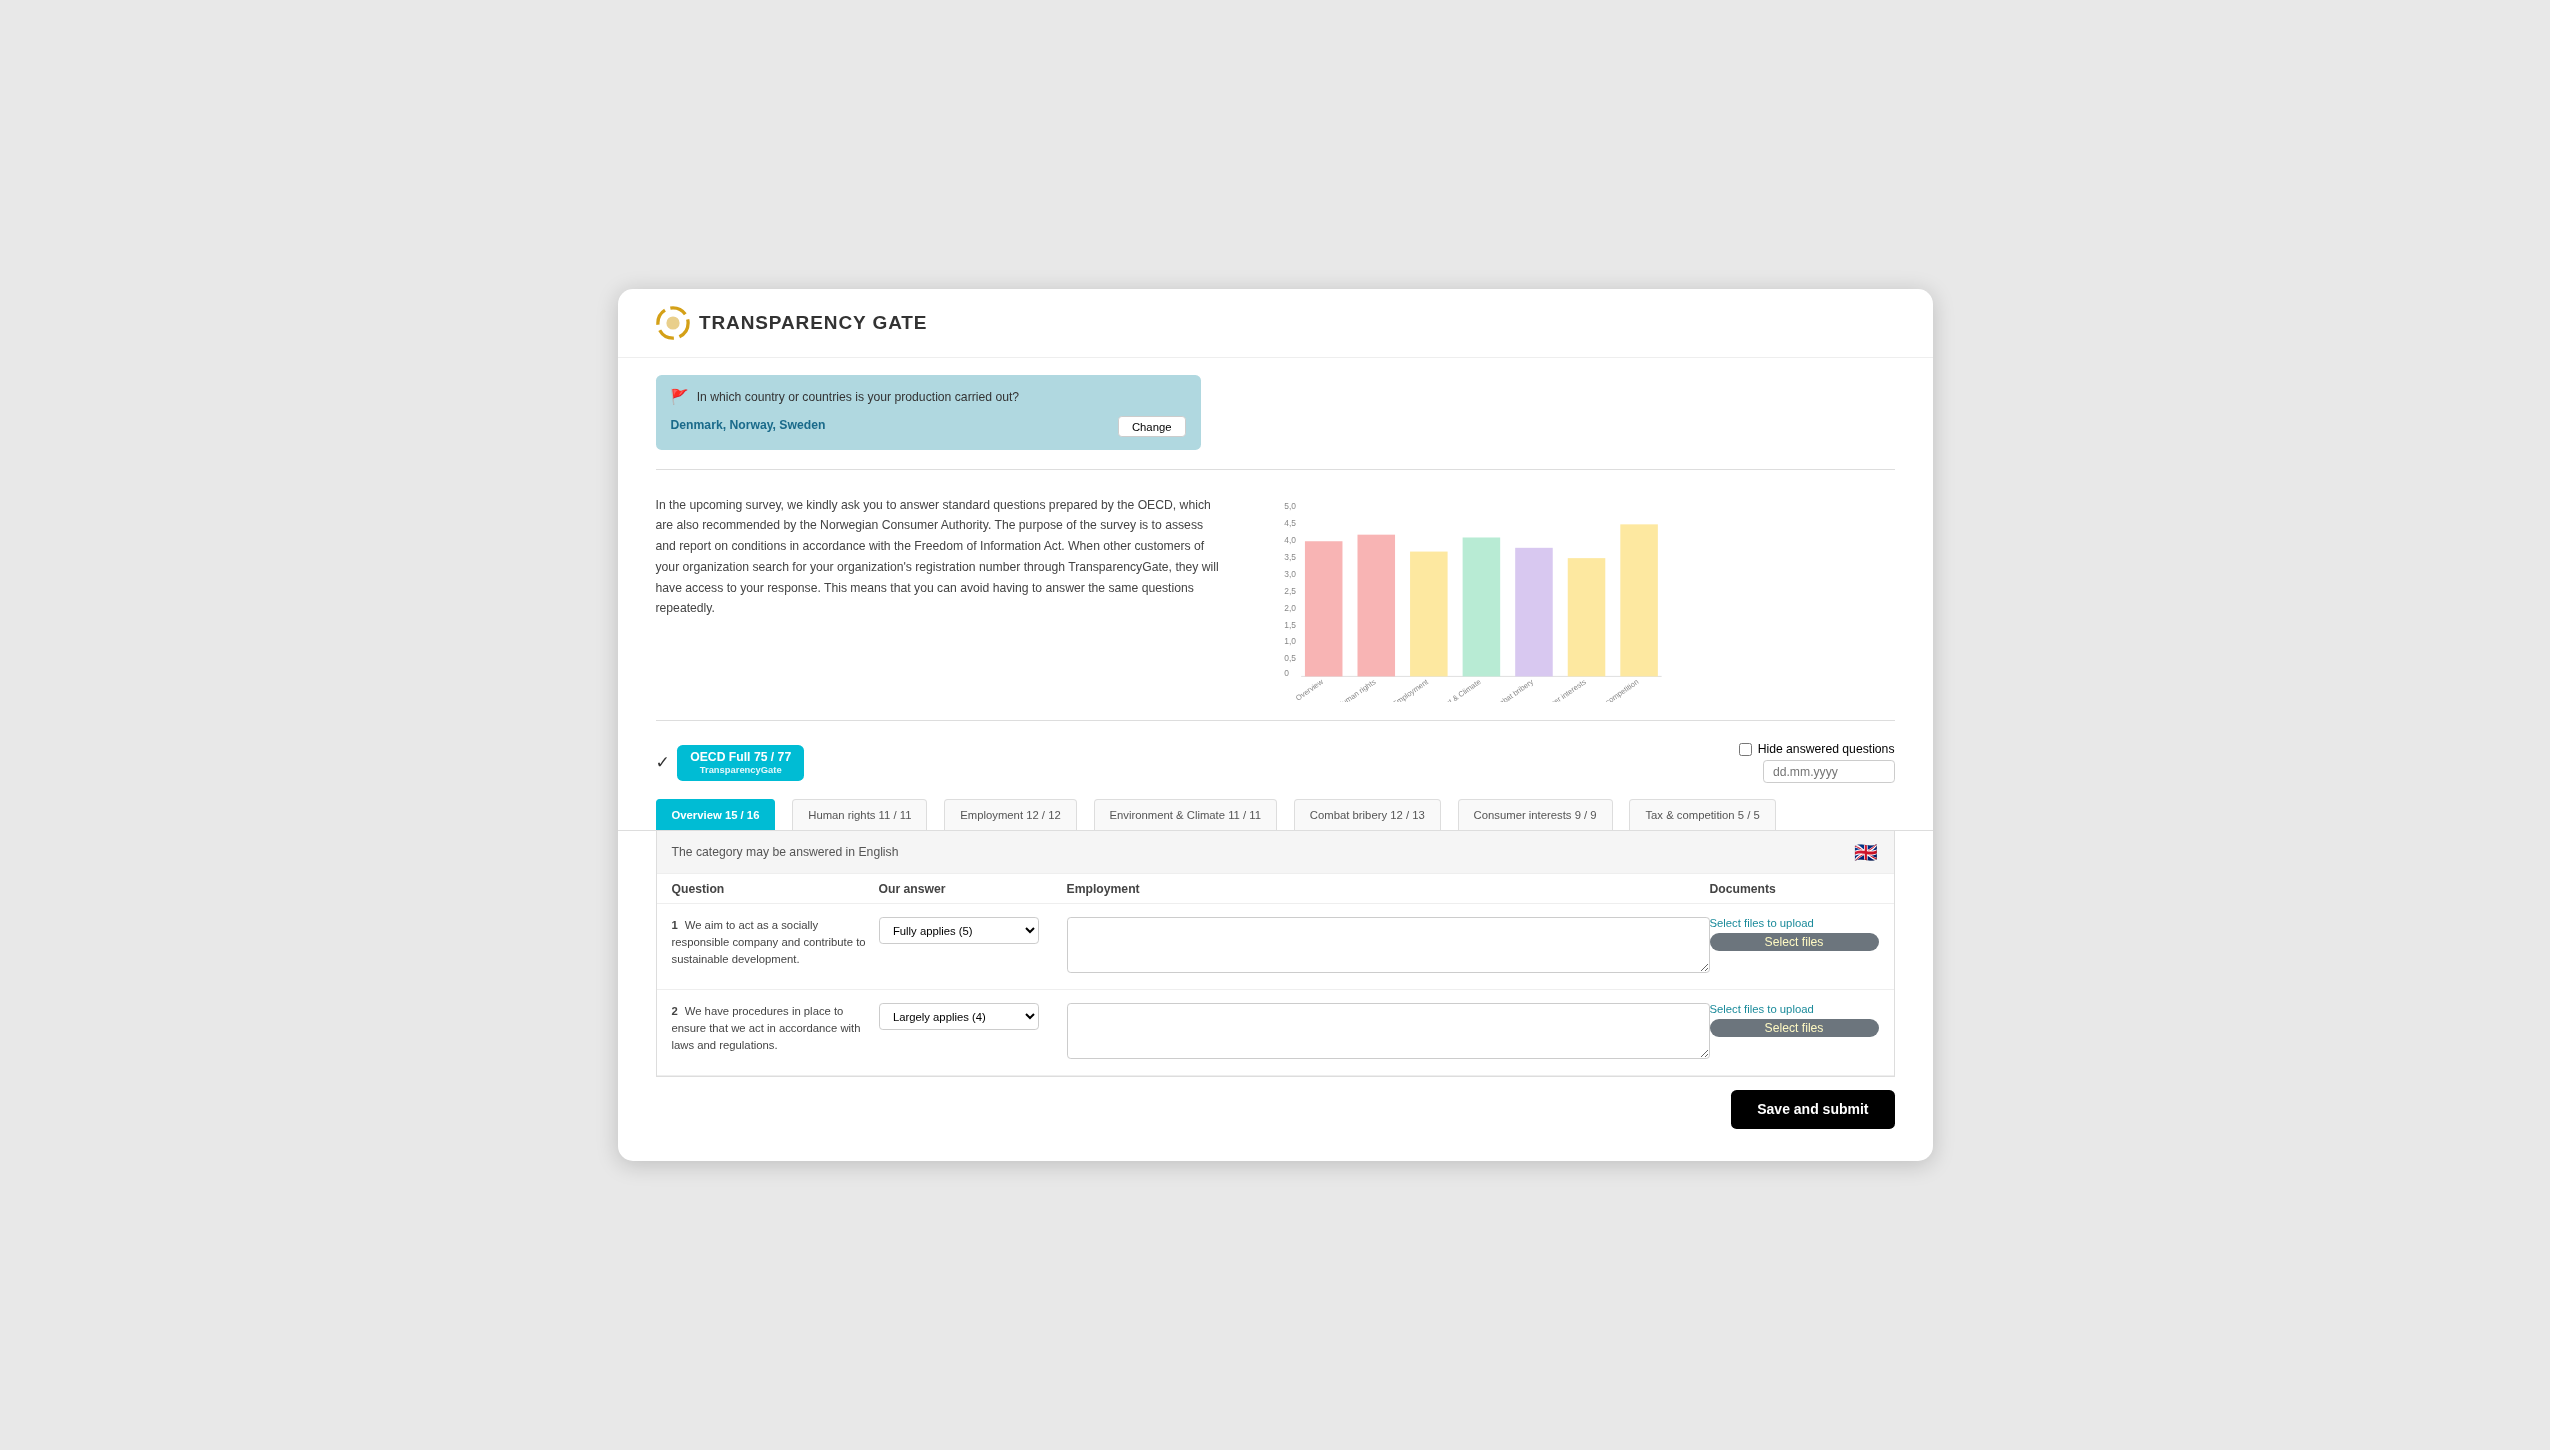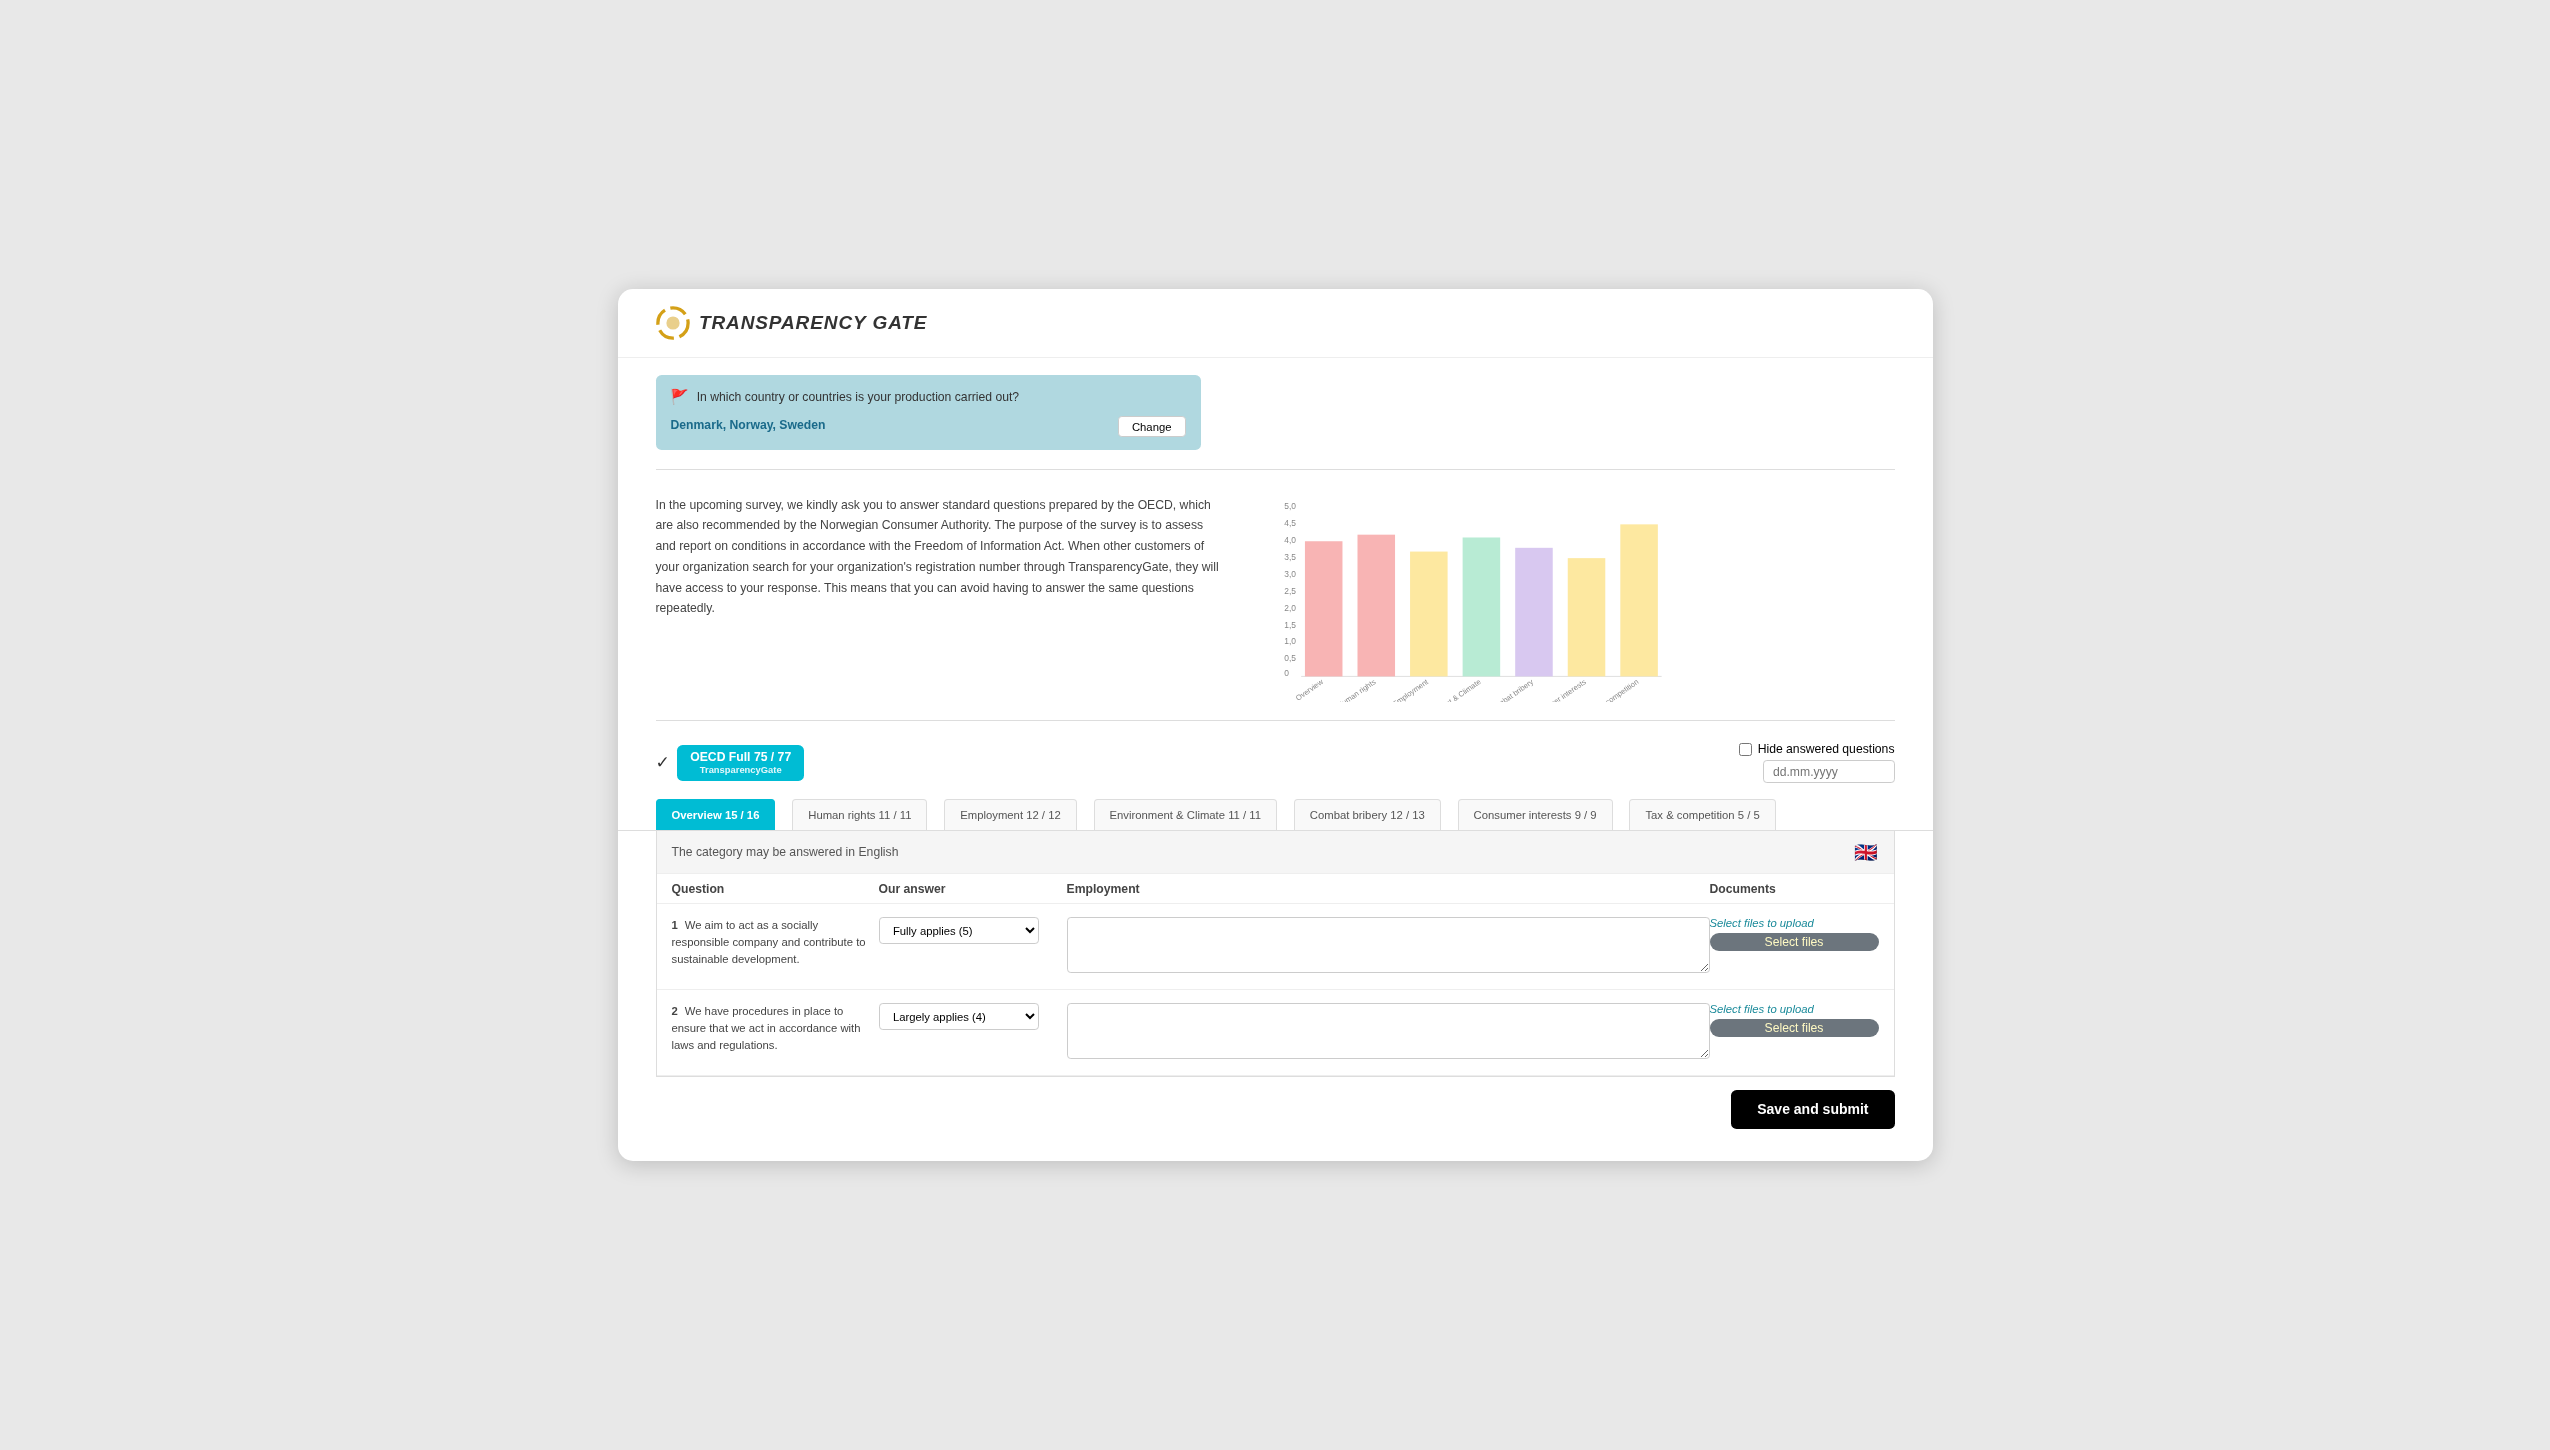--- a/index.html
+++ b/index.html
@@ -20,21 +20,20 @@
       overflow: hidden;
       box-shadow: 0 3.8px 22.5px rgba(0,0,0,0.18);
       padding-bottom: 28px;
     }
     
     .header {
       display: flex;
       align-items: center;
       padding: 17px 38px;
       border-bottom: 0.9px solid #eee;
-      font-style: italic;
     }
     .logo-icon {
       width: 34px;
       height: 34px;
       margin-right: 9.4px;
     }
     .header-title {
       font-size: 19px;
       font-weight: bold;
       letter-spacing: 0.9px;
@@ -275,21 +274,20 @@
       display: flex;
       flex-direction: column;
       gap: 7.5px;
       align-items: flex-start;
     }
     .select-files-link {
       color: #1a8a9a;
       font-size: 11.3px;
       cursor: pointer;
       text-decoration: none;
-      font-style: italic;
     }
     .select-files-btn {
       background: #6c757d;
       color: #fef9c3;
       border: none;
       border-radius: 19px;
       padding: 2px 19px;
       font-size: 12.2px;
       cursor: pointer;
       white-space: nowrap;

